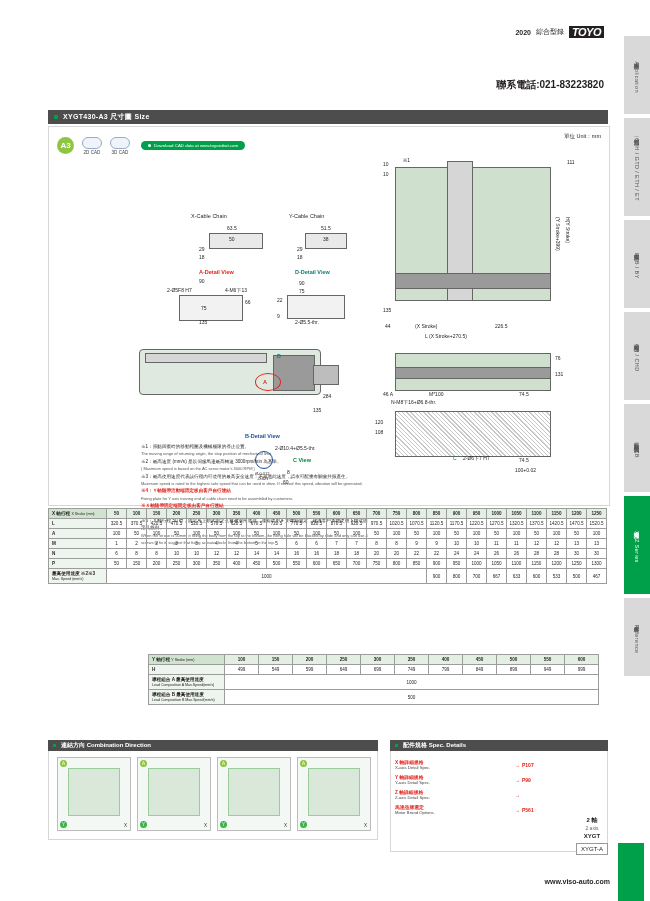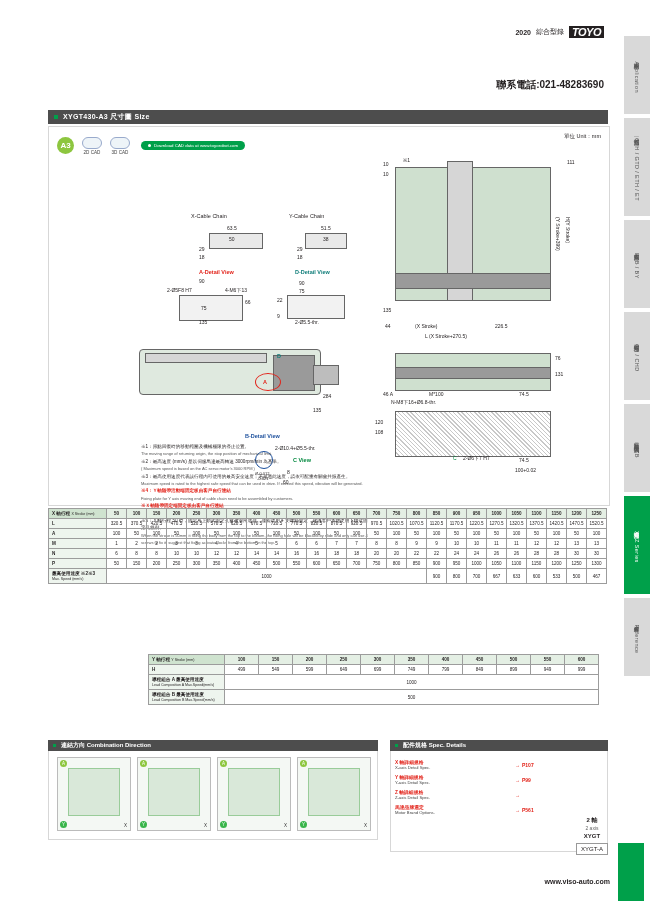--- a/index.html
+++ b/index.html
@@ -148,21 +148,21 @@
         <span>參考資料 Reference</span>
       </div>
     <div class="greenband"></div>
   </div>
 
   <div style="position:absolute;right:46px;top:26px;display:flex;align-items:center;gap:5px;">
     <span style="font-size:7px;font-weight:bold;">2020</span>
     <span style="font-size:7px;">綜合型錄</span>
     <span style="font-size:11px;font-weight:bold;font-style:italic;letter-spacing:-0.5px;background:#231f20;color:#fff;padding:0 3px;">TOYO</span>
   </div>
-  <div class="phone">聯系電話:021-48283690</div>
+  <div class="phone">聯系電話:021-83223820</div>
 
   <div class="sec-bar">
     <span class="sq"></span>
     <span class="txt">XYGT430-A3 尺寸圖 Size</span>
   </div>
 
   <div class="panel">
     <div class="unit">單位 Unit：mm</div>
 
     <div class="badge-a3">A3</div>

